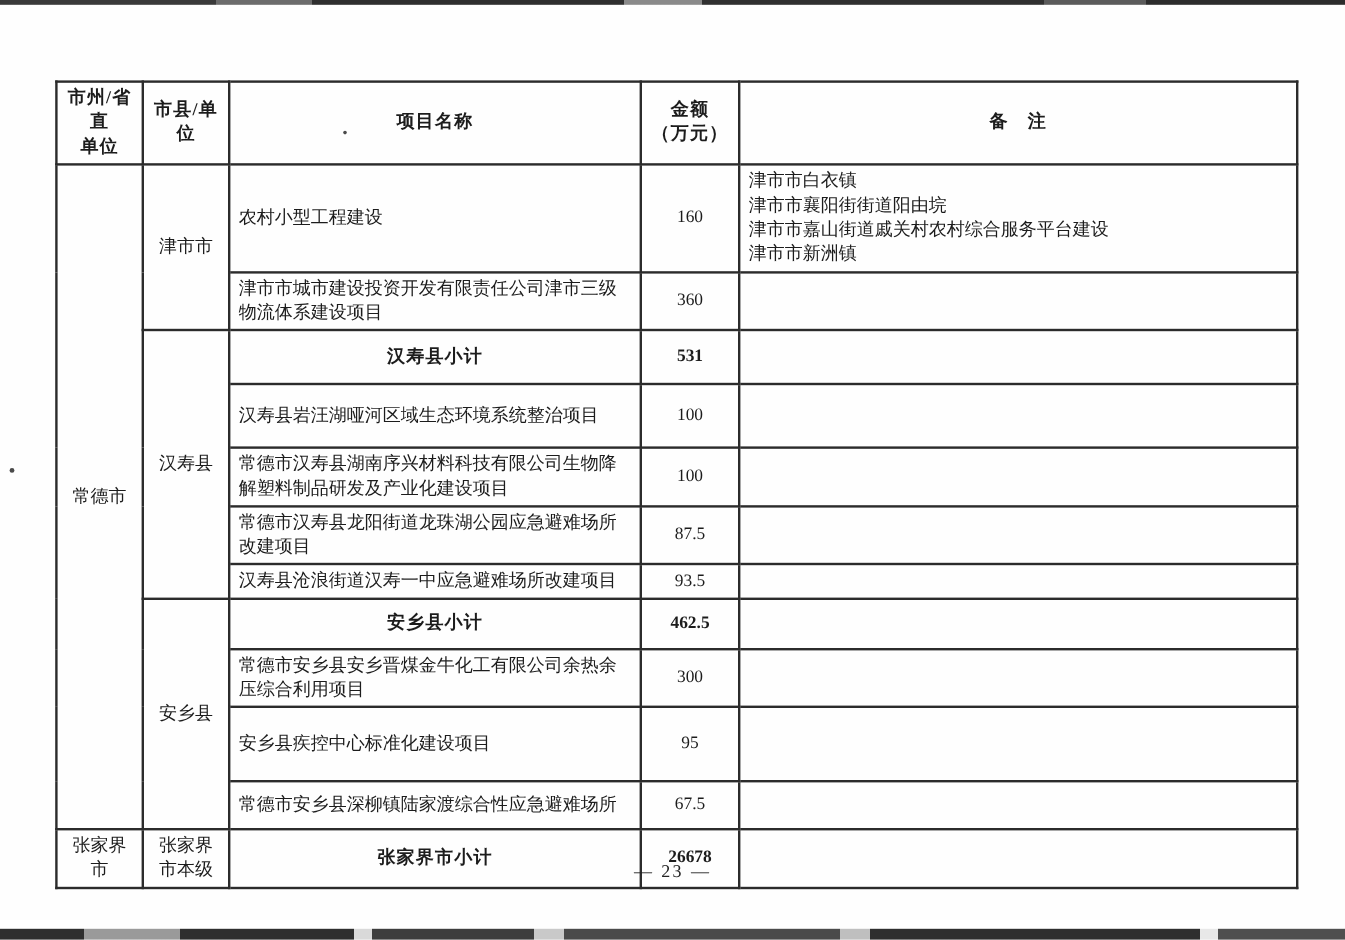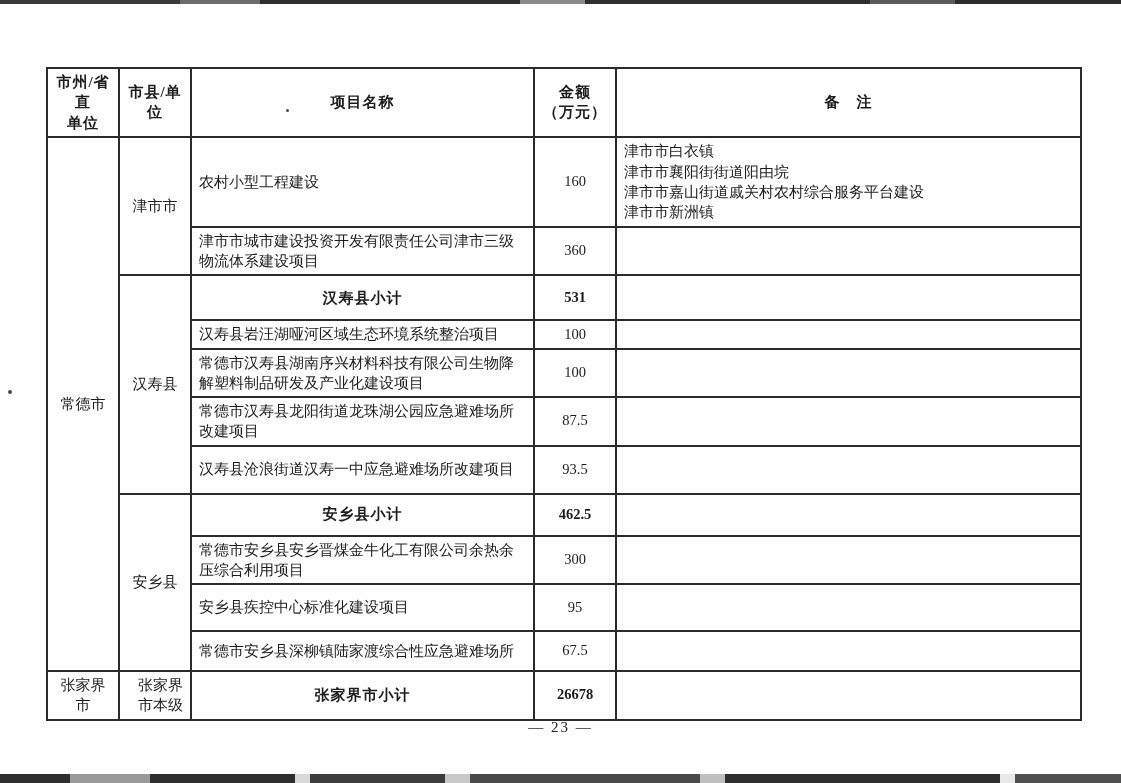--- a/index.html
+++ b/index.html
@@ -52,21 +52,21 @@
     vertical-align:middle;
     overflow:hidden;
   }
   .budget th {
     font-weight:bold;
     text-align:center;
     white-space:pre-line;
     letter-spacing:1px;
   }
   td.c-region, td.c-county { text-align:center; }
-  td.c-county.wrapleft { text-align:right; }
+  td.c-county.wrapleft { text-align:center; }
   td.c-project { text-align:left; }
   td.c-amount  { text-align:center; font-size:14.5px;margin-top:11px; }
   td.c-remark  { text-align:left; white-space:pre-line; }
   tr.subtotal td.c-project { text-align:center; font-weight:bold; letter-spacing:1px; }
   tr.subtotal td.c-amount  { font-weight:bold; }
 
   .page-number {
     position:absolute; top:719px; left:0; width:1121px;
     text-align:center; font-size:15px; letter-spacing:2px; color:#222;
   }
@@ -115,58 +115,58 @@
     <td class="c-remark"></td>
   </tr>
 
   <tr style="height:45px" class="subtotal">
     <td class="c-county" rowspan="5">汉寿县</td>
     <td class="c-project">汉寿县小计</td>
     <td class="c-amount">531</td>
     <td class="c-remark"></td>
   </tr>
 
-  <tr style="height:28px">
+  <tr style="height:53px">
     <td class="c-project">汉寿县岩汪湖哑河区域生态环境系统整治项目</td>
     <td class="c-amount">100</td>
     <td class="c-remark"></td>
   </tr>
 
   <tr style="height:38px">
     <td class="c-project">常德市汉寿县湖南序兴材料科技有限公司生物降解塑料制品研发及产业化建设项目</td>
     <td class="c-amount">100</td>
     <td class="c-remark"></td>
   </tr>
 
   <tr style="height:45px">
     <td class="c-project">常德市汉寿县龙阳街道龙珠湖公园应急避难场所改建项目</td>
     <td class="c-amount">87.5</td>
     <td class="c-remark"></td>
   </tr>
 
-  <tr style="height:48px">
+  <tr style="height:28px">
     <td class="c-project">汉寿县沧浪街道汉寿一中应急避难场所改建项目</td>
     <td class="c-amount">93.5</td>
     <td class="c-remark"></td>
   </tr>
 
   <tr style="height:42px" class="subtotal">
     <td class="c-county" rowspan="4">安乡县</td>
     <td class="c-project">安乡县小计</td>
     <td class="c-amount">462.5</td>
     <td class="c-remark"></td>
   </tr>
 
   <tr style="height:47px">
     <td class="c-project">常德市安乡县安乡晋煤金牛化工有限公司余热余压综合利用项目</td>
     <td class="c-amount">300</td>
     <td class="c-remark"></td>
   </tr>
 
-  <tr style="height:47px">
+  <tr style="height:62px">
     <td class="c-project">安乡县疾控中心标准化建设项目</td>
     <td class="c-amount">95</td>
     <td class="c-remark"></td>
   </tr>
 
   <tr style="height:40px">
     <td class="c-project">常德市安乡县深柳镇陆家渡综合性应急避难场所</td>
     <td class="c-amount">67.5</td>
     <td class="c-remark"></td>
   </tr>

